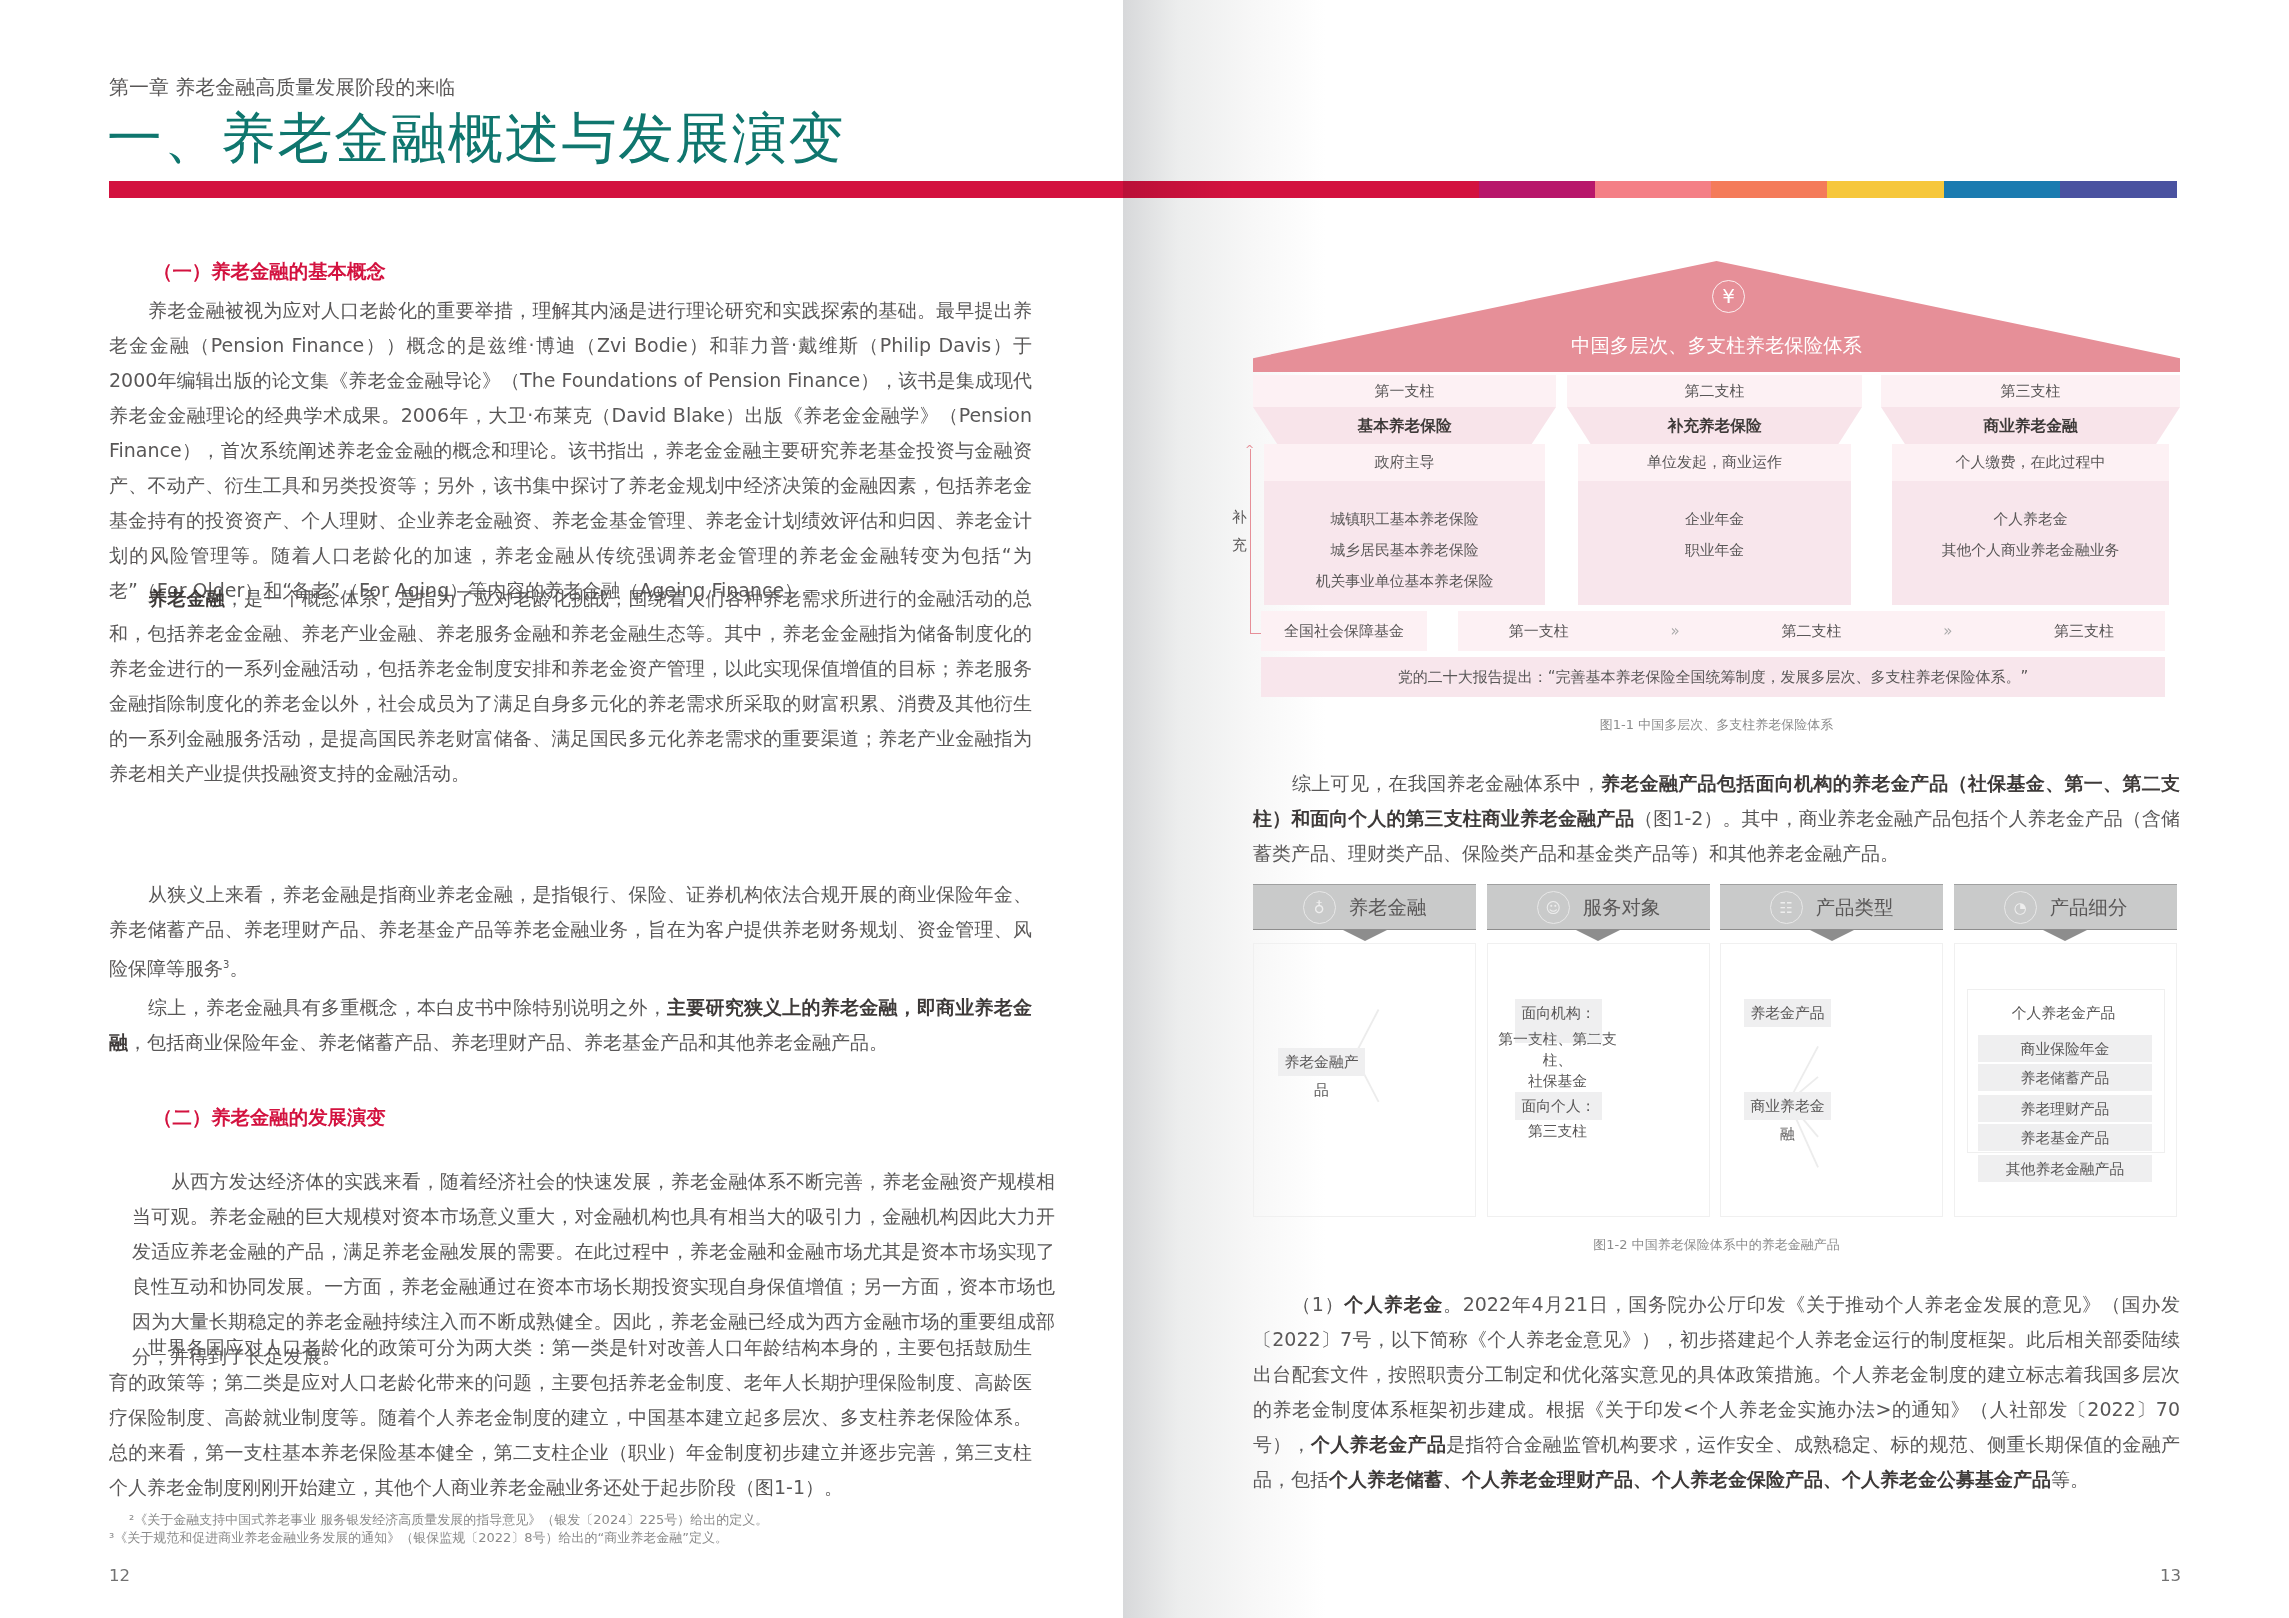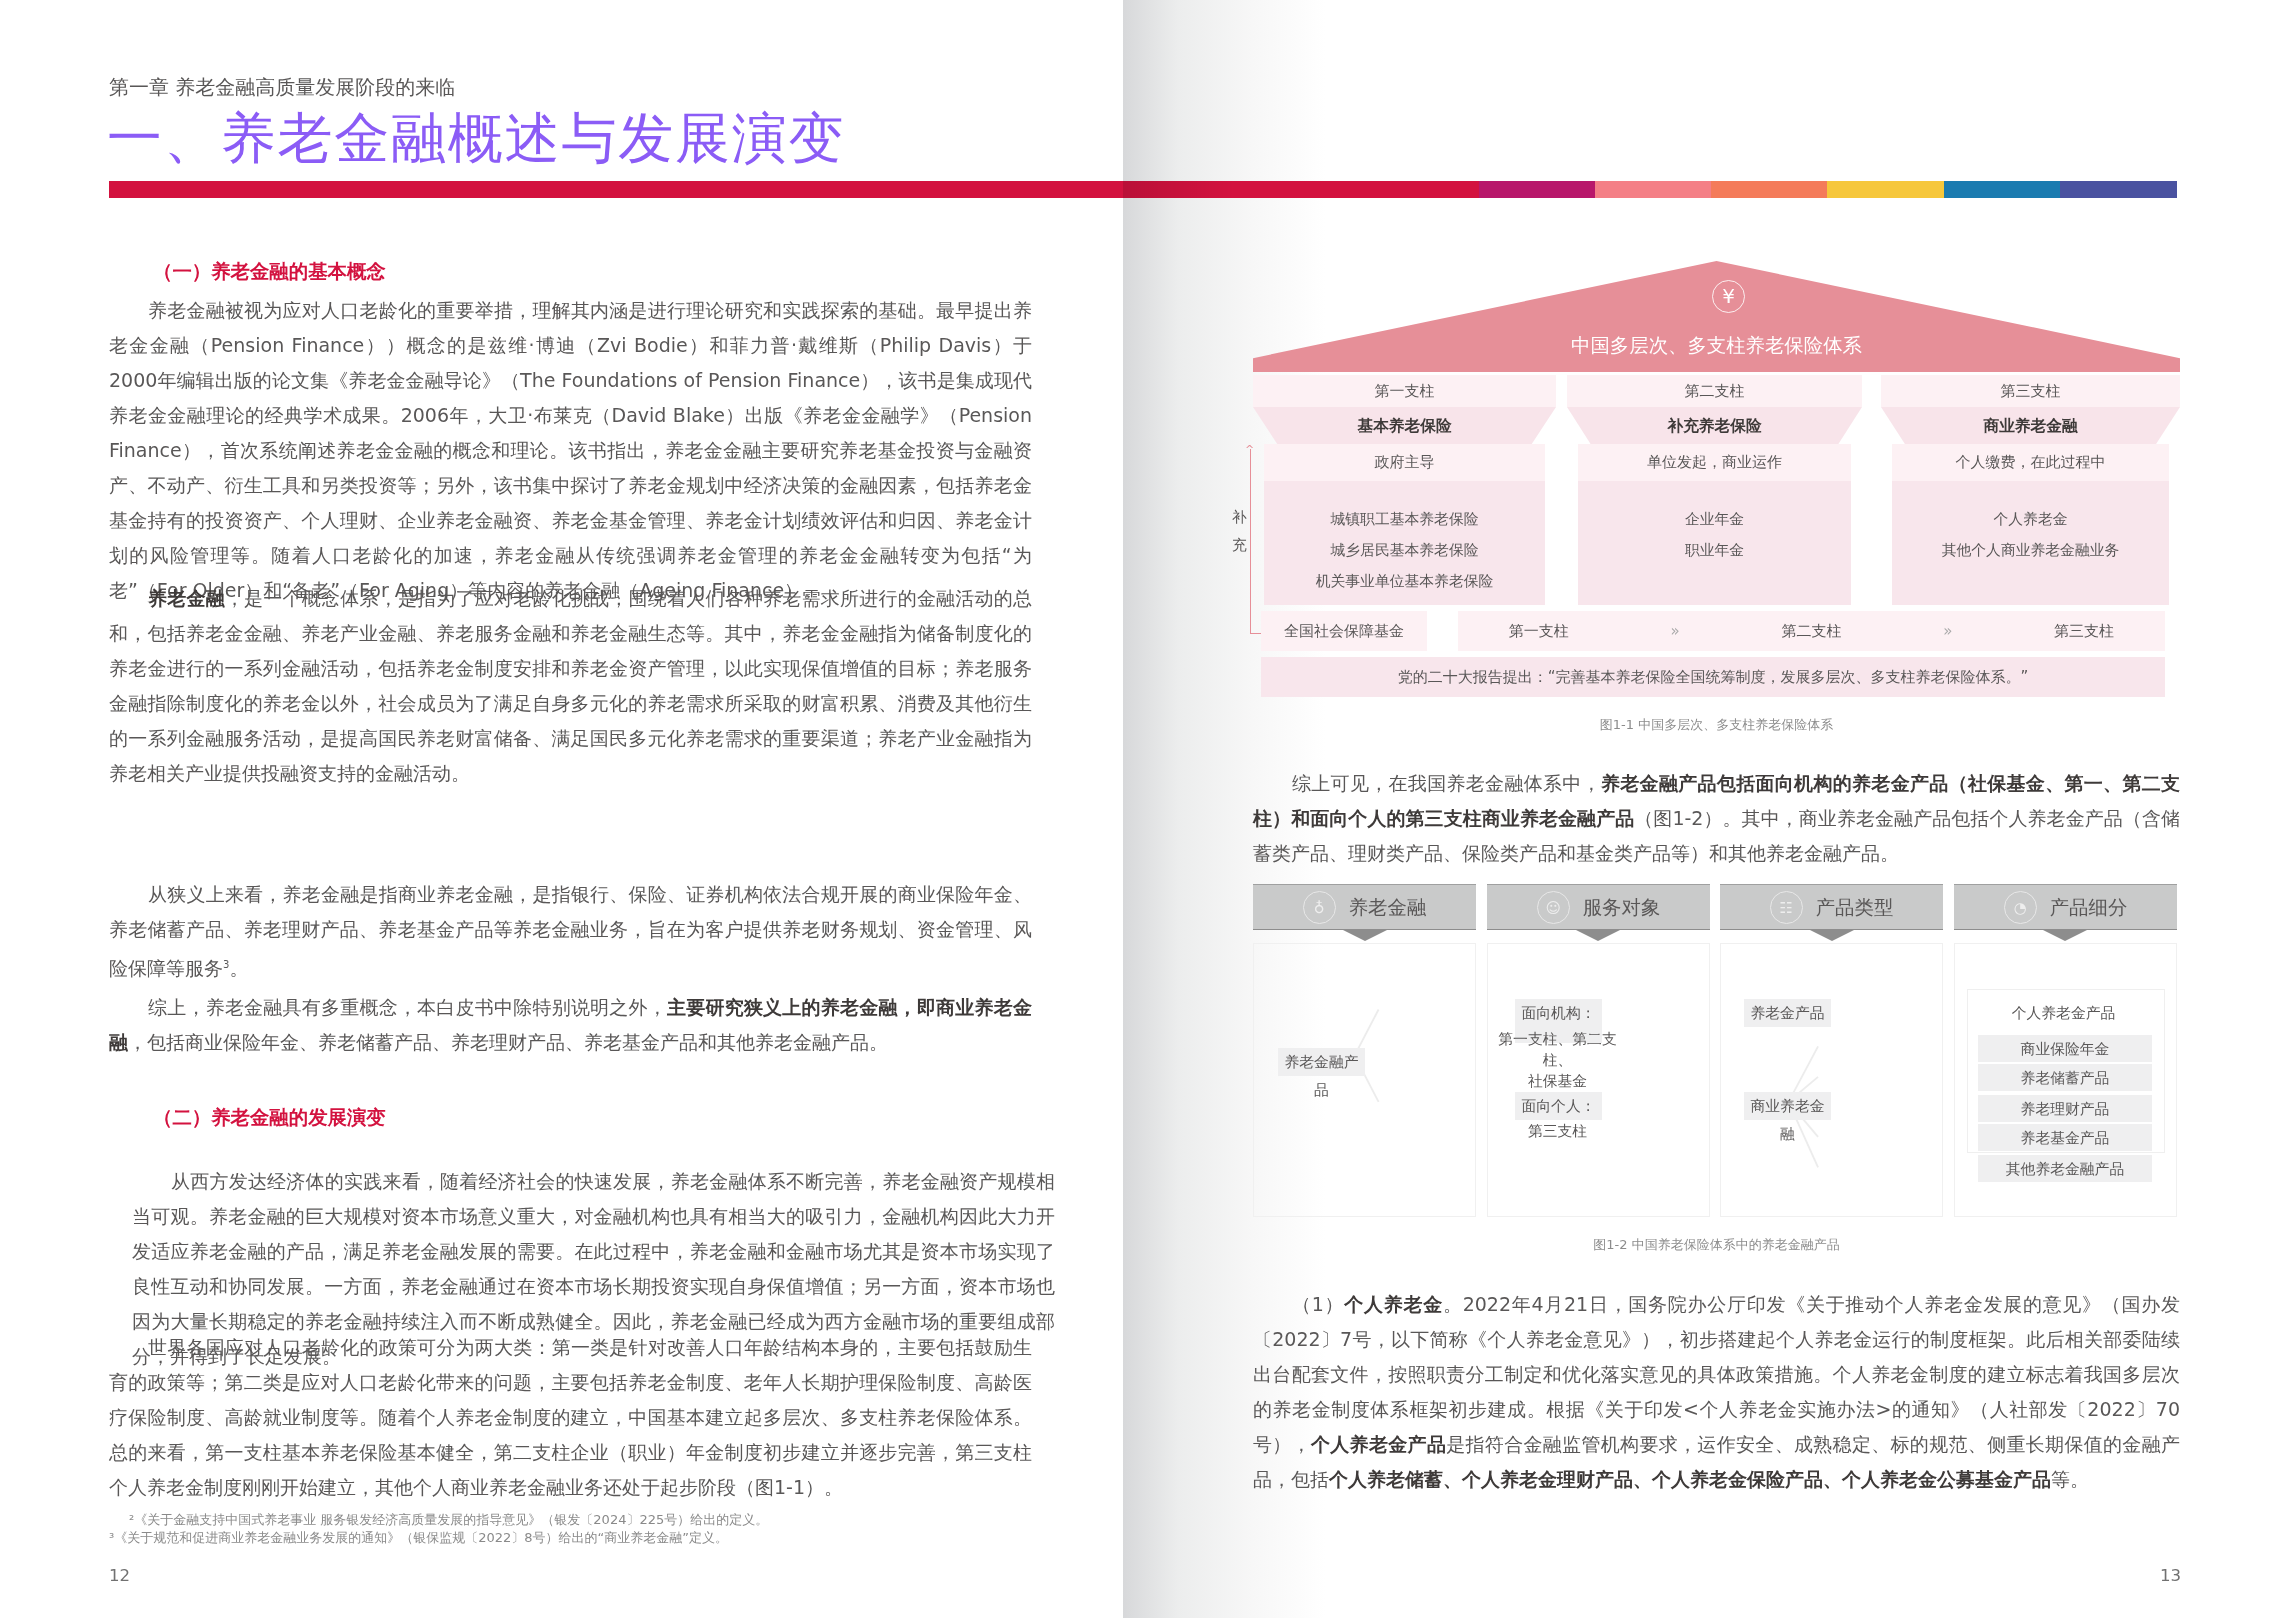--- a/index.html
+++ b/index.html
@@ -10,21 +10,21 @@
     color:#595757;
   }
   .page { position:absolute; top:0; height:1619px; }
   .page-left { left:0; width:1123px; background:#fff; }
   .page-right { left:1123px; width:1167px;
     background:linear-gradient(to right,#d7d8da 0px,#eceded 55px,#f7f7f7 129px,#ffffff 203px,#ffffff 100%); }
   .abs { position:absolute; }
 
   
   .chapter { left:109px; top:74px; font-size:20px; color:#595757; }
-  .title { left:107px; top:102px; font-size:55px; color:#8b5cf6; letter-spacing:1.8px; font-weight:300; }
+  .title { left:107px; top:102px; font-size:55px; color:#0f766e; letter-spacing:1.8px; font-weight:300; }
   .color-bar { position:absolute; top:181px; height:16.6px; left:109px; width:2069px; display:flex; }
   .color-bar div { height:100%; }
 
   
   .sec-head { font-size:19.4px; font-weight:bold; color:#d3123f; }
   .para { width:923px; font-size:19px; line-height:35px; text-align:justify; color:#595757; text-indent:39px; }
   .para b { color:#3e3a39; }
   .fn { font-size:13px; color:#8a8a8a; line-height:18.5px; }
   .pgnum { font-size:16.6px; color:#717171; }
 

